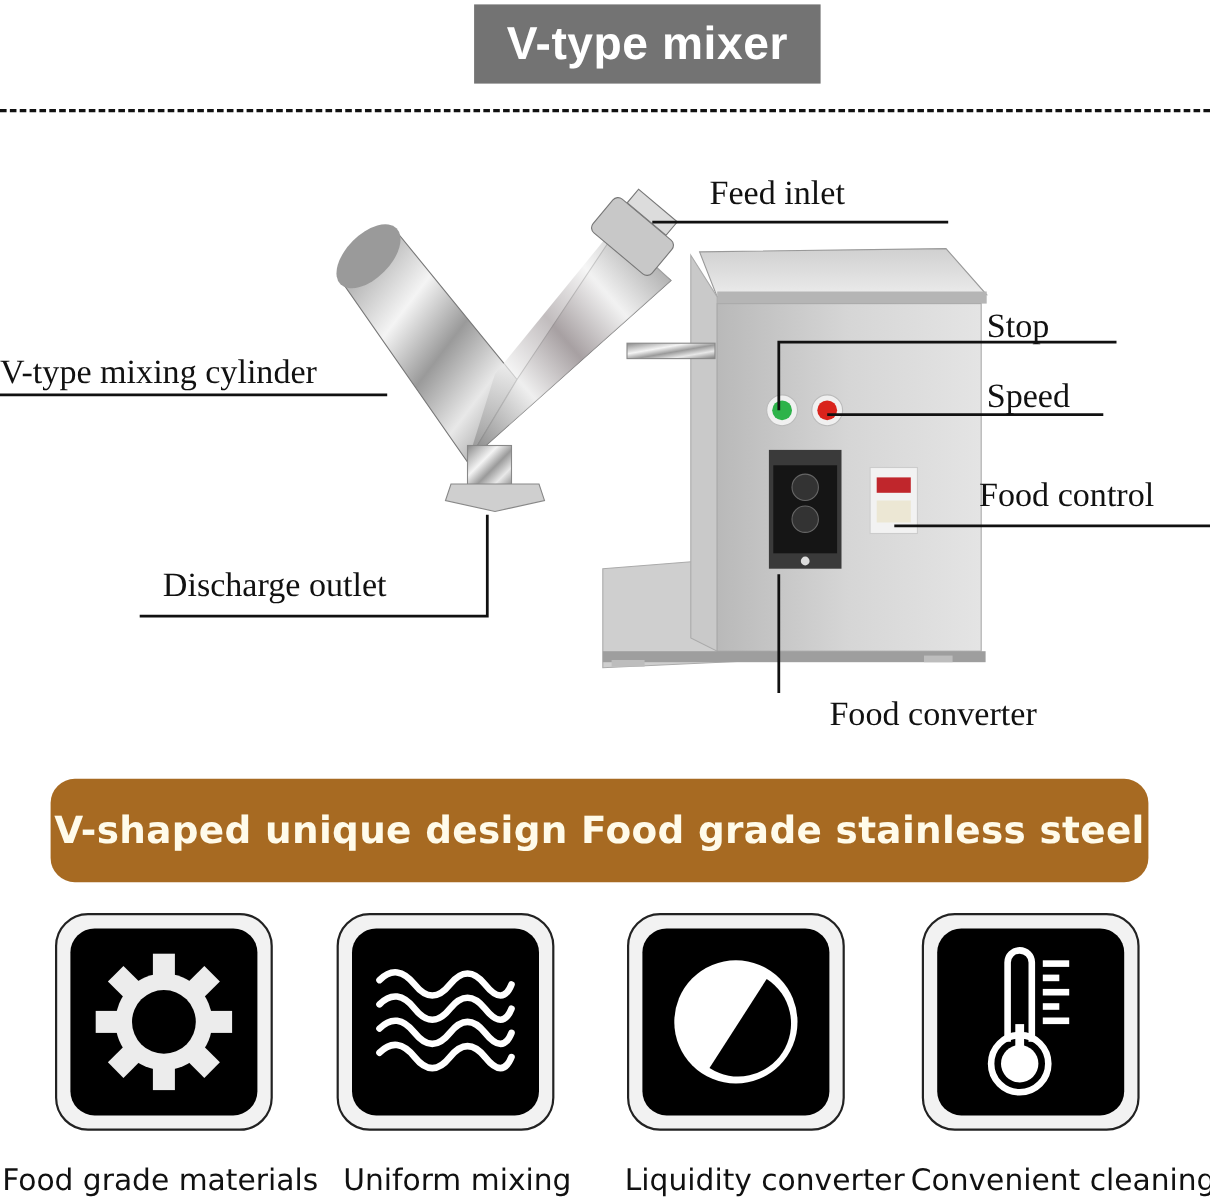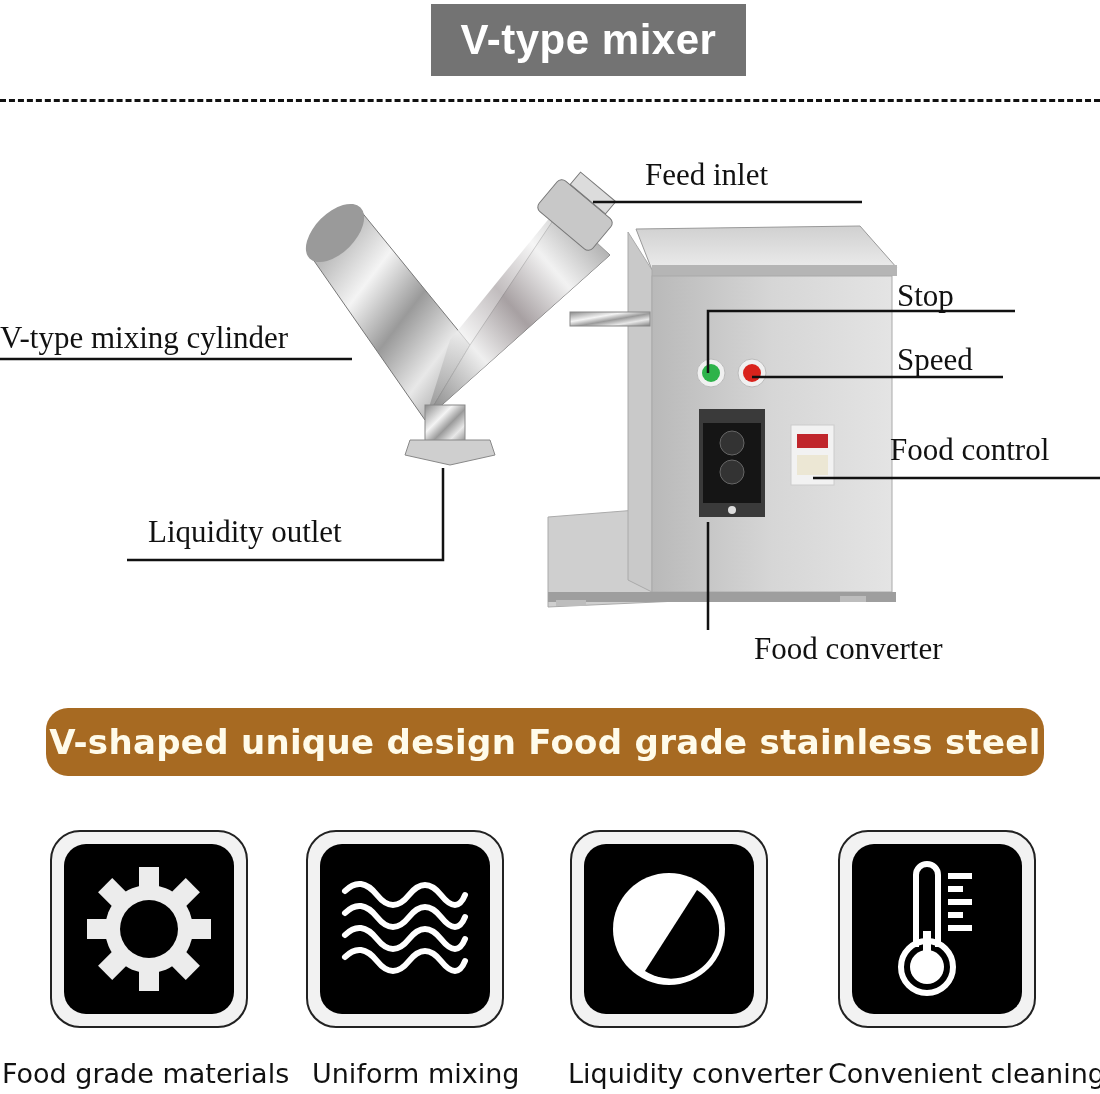--- a/index.html
+++ b/index.html
@@ -11,21 +11,21 @@
   .title-text { color:#fff; font-family:"Liberation Sans", sans-serif; font-weight:bold; font-size:42px; letter-spacing:0.5px; }
   .dashed-rule { left:0; top:99px; width:1100px; height:0; border-top:3px dashed #111; }
 
   
   .label { font-family:Liberation Serif, serif; font-size:31px; color:#111; white-space:nowrap; line-height:1; }
 
   
   .machine { left:0; top:150px; width:1100px; height:480px; }
 
   
-  .banner { left:46px; top:708px; width:998px; height:68px; border-radius:22px; background:#a76a22;
+  .banner { left:46px; top:708px; width:998px; height:94px; border-radius:22px; background:#a76a22;
             display:flex; align-items:center; justify-content:center; }
   .banner-text { color:#fffbea; font-family:"DejaVu Sans", sans-serif; font-weight:bold; font-size:34px; letter-spacing:0.3px; }
 
   
   .feature { top:830px; width:200px; height:200px; }
   .icon-outer { width:198px; height:198px; border:2px solid #222; border-radius:30px; background:#f2f2f2; box-sizing:border-box; position:relative; }
   .icon-inner { position:absolute; left:12px; top:12px; right:12px; bottom:12px; background:#000; border-radius:22px; display:flex; align-items:center; justify-content:center; }
   .feature-label { top:1058px; font-family:"DejaVu Sans", sans-serif; font-size:27px; color:#111; white-space:nowrap; }
 </style>
 </head>
@@ -118,21 +118,21 @@
     <polyline points="443,468 443,560 127,560"></polyline>
     <polyline points="708,522 708,681 1025,681"></polyline>
   </g>
 </svg>
 
 <span class="abs label" style="left:645px; top:159px;">Feed inlet</span>
 <span class="abs label" style="left:897px; top:280px;">Stop</span>
 <span class="abs label" style="left:897px; top:344px;">Speed</span>
 <span class="abs label" style="left:0; top:322px;">V-type mixing cylinder</span>
 <span class="abs label" style="left:890px; top:434px;">Food control</span>
-<span class="abs label" style="left:148px; top:516px;">Liquidity outlet</span>
+<span class="abs label" style="left:148px; top:516px;">Discharge outlet</span>
 <span class="abs label" style="left:754px; top:633px;">Food converter</span>
 
 <div class="abs banner">
   <span class="banner-text">V-shaped unique design Food grade stainless steel</span>
 </div>
 
 <div class="abs feature" style="left:50px;">
   <div class="icon-outer">
       <div class="icon-inner">
     <svg width="130" height="130" viewBox="-65 -65 130 130">

